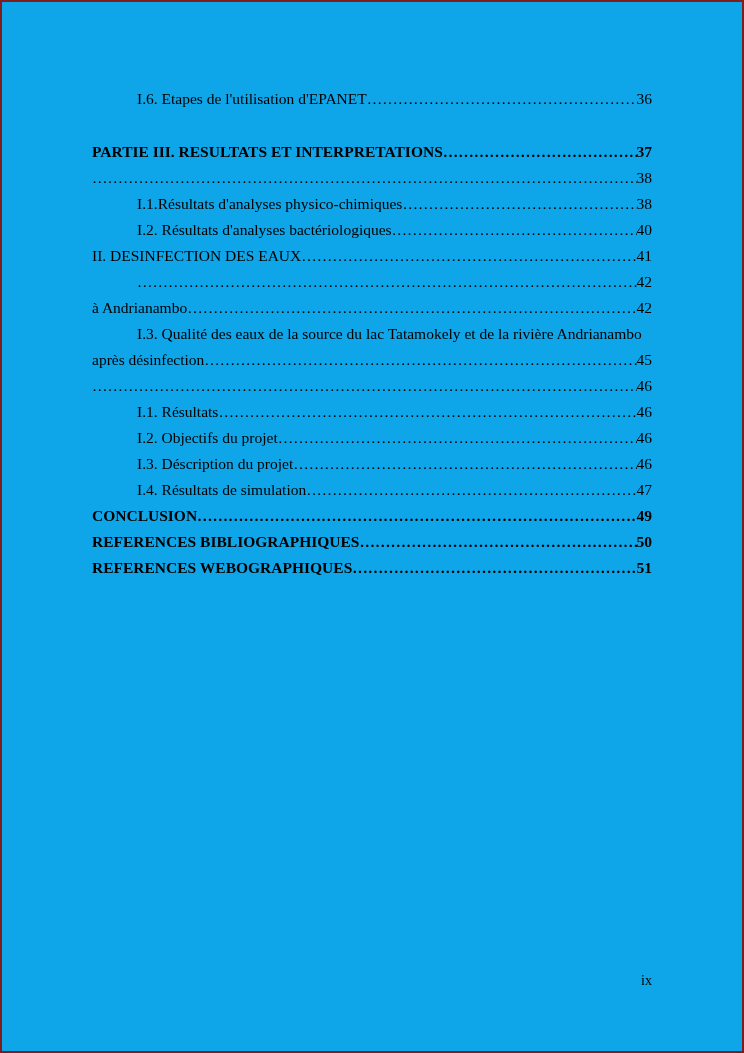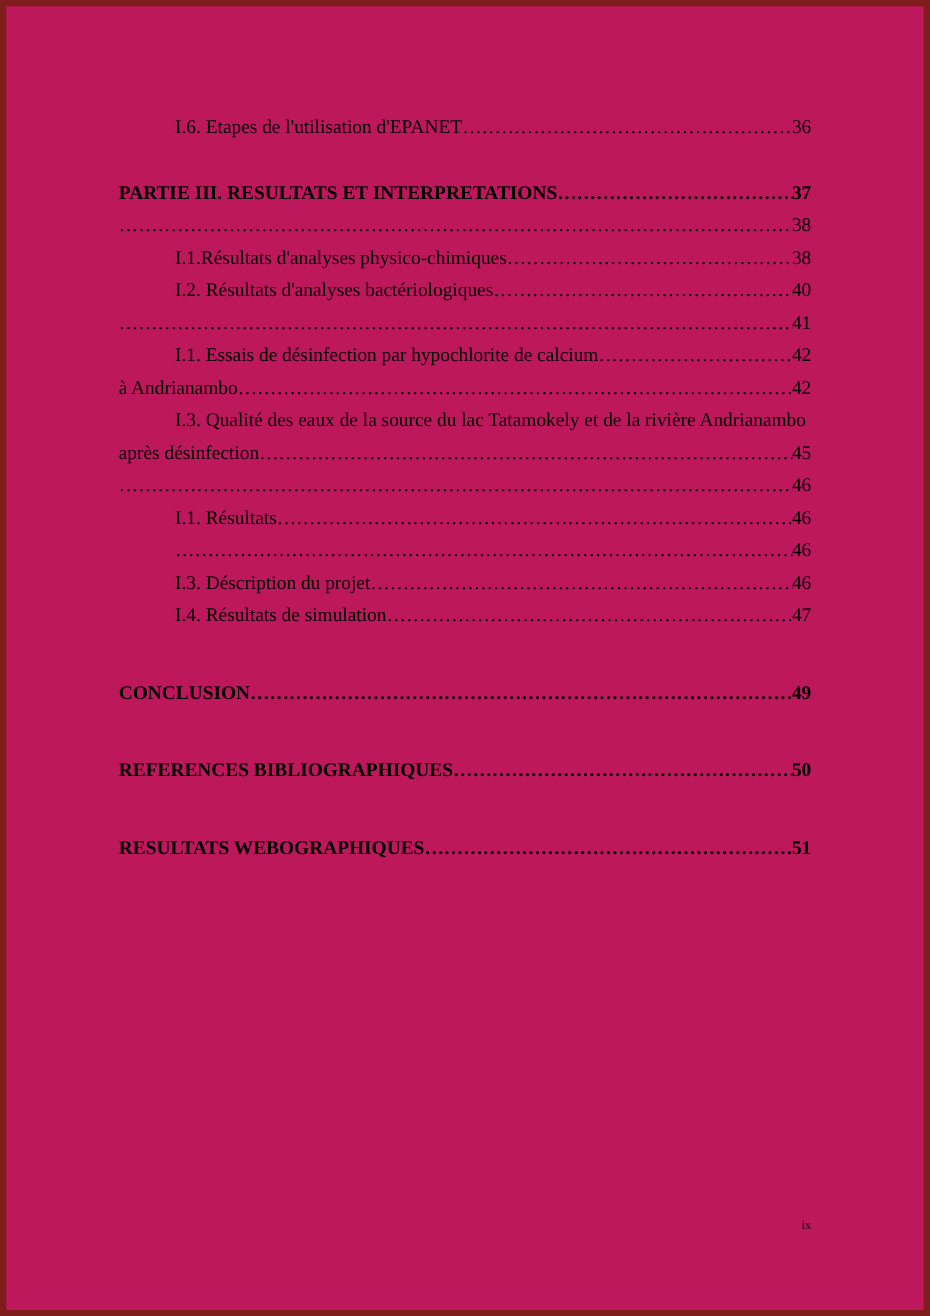--- a/index.html
+++ b/index.html
@@ -4,23 +4,23 @@
 <style>
   html, body {
     margin: 0;
     padding: 0;
     background: #ffffff;
   }
   .doc-page {
     position: relative;
     width: 744px;
     height: 1053px;
-    background: #be185d;
+    background: #0ea5e9;
     box-sizing: border-box;
-    border: 5px solid #7f1d1d;
+    border: 2px solid #7f1d1d;
     font-family: "Liberation Serif", "DejaVu Serif", serif;
     font-size: 15.5px;
     color: #000000;
     overflow: hidden;
     text-align: center;
   }
   .doc-content {
     position: absolute;
     left: 90px;
     right: 90px;
@@ -41,31 +41,30 @@
     white-space: nowrap;
   }
   .toc-line .pageno {
     flex: 0 0 auto;
   }
   .toc-line.indent {
     padding-left: 45px;
   }
   .toc-line.bold {
     font-weight: bold;
-    margin-top: 36px;
   }
   .toc-line.space-before {
     margin-top: 27px;
   }
   .page-number {
     position: absolute;
     right: 90px;
     bottom: 62px;
     font-family: "Liberation Serif", "DejaVu Serif", serif;
-    font-size: 10px;
+    font-size: 14px;
     color: #000000;
   }
 </style>
 </head>
 <body>
 
 <div class="doc-page">
   <div class="doc-content">
       <div class="toc-line indent">
         <span class="label">I.6. Etapes de l'utilisation d'EPANET</span>
@@ -85,25 +84,25 @@
         <span class="label">I.1.Résultats d'analyses physico-chimiques</span>
         <span class="leader">………………………………………………………………………………………………………………………………</span>
         <span class="pageno">38</span>
       </div>
       <div class="toc-line indent">
         <span class="label">I.2. Résultats d'analyses bactériologiques</span>
         <span class="leader">………………………………………………………………………………………………………………………………</span>
         <span class="pageno">40</span>
       </div>
       <div class="toc-line">
+        <span class="label">II. DESINFECTION DES EAUX</span>
         <span class="leader">………………………………………………………………………………………………………………………………</span>
         <span class="pageno">41</span>
       </div>
       <div class="toc-line indent">
-        <span class="label">I.1. Essais de désinfection par hypochlorite de calcium</span>
         <span class="leader">………………………………………………………………………………………………………………………………</span>
         <span class="pageno">42</span>
       </div>
       <div class="toc-line">
         <span class="label">à Andrianambo</span>
         <span class="leader">………………………………………………………………………………………………………………………………</span>
         <span class="pageno">42</span>
       </div>
       <div class="toc-line indent">
         <span class="label">I.3. Qualité des eaux de la source du lac Tatamokely et de la rivière Andrianambo</span>
@@ -116,20 +115,21 @@
       <div class="toc-line">
         <span class="leader">………………………………………………………………………………………………………………………………</span>
         <span class="pageno">46</span>
       </div>
       <div class="toc-line indent">
         <span class="label">I.1. Résultats</span>
         <span class="leader">………………………………………………………………………………………………………………………………</span>
         <span class="pageno">46</span>
       </div>
       <div class="toc-line indent">
+        <span class="label">I.2. Objectifs du projet</span>
         <span class="leader">………………………………………………………………………………………………………………………………</span>
         <span class="pageno">46</span>
       </div>
       <div class="toc-line indent">
         <span class="label">I.3. Déscription du projet</span>
         <span class="leader">………………………………………………………………………………………………………………………………</span>
         <span class="pageno">46</span>
       </div>
       <div class="toc-line indent">
         <span class="label">I.4. Résultats de simulation</span>
@@ -140,19 +140,19 @@
         <span class="label">CONCLUSION</span>
         <span class="leader">………………………………………………………………………………………………………………………………</span>
         <span class="pageno">49</span>
       </div>
       <div class="toc-line bold">
         <span class="label">REFERENCES BIBLIOGRAPHIQUES</span>
         <span class="leader">………………………………………………………………………………………………………………………………</span>
         <span class="pageno">50</span>
       </div>
       <div class="toc-line bold">
-        <span class="label">RESULTATS WEBOGRAPHIQUES</span>
+        <span class="label">REFERENCES WEBOGRAPHIQUES</span>
         <span class="leader">………………………………………………………………………………………………………………………………</span>
         <span class="pageno">51</span>
       </div>
     </div>
   <div class="page-number">ix</div>
 </div>
 
 </body></html>

